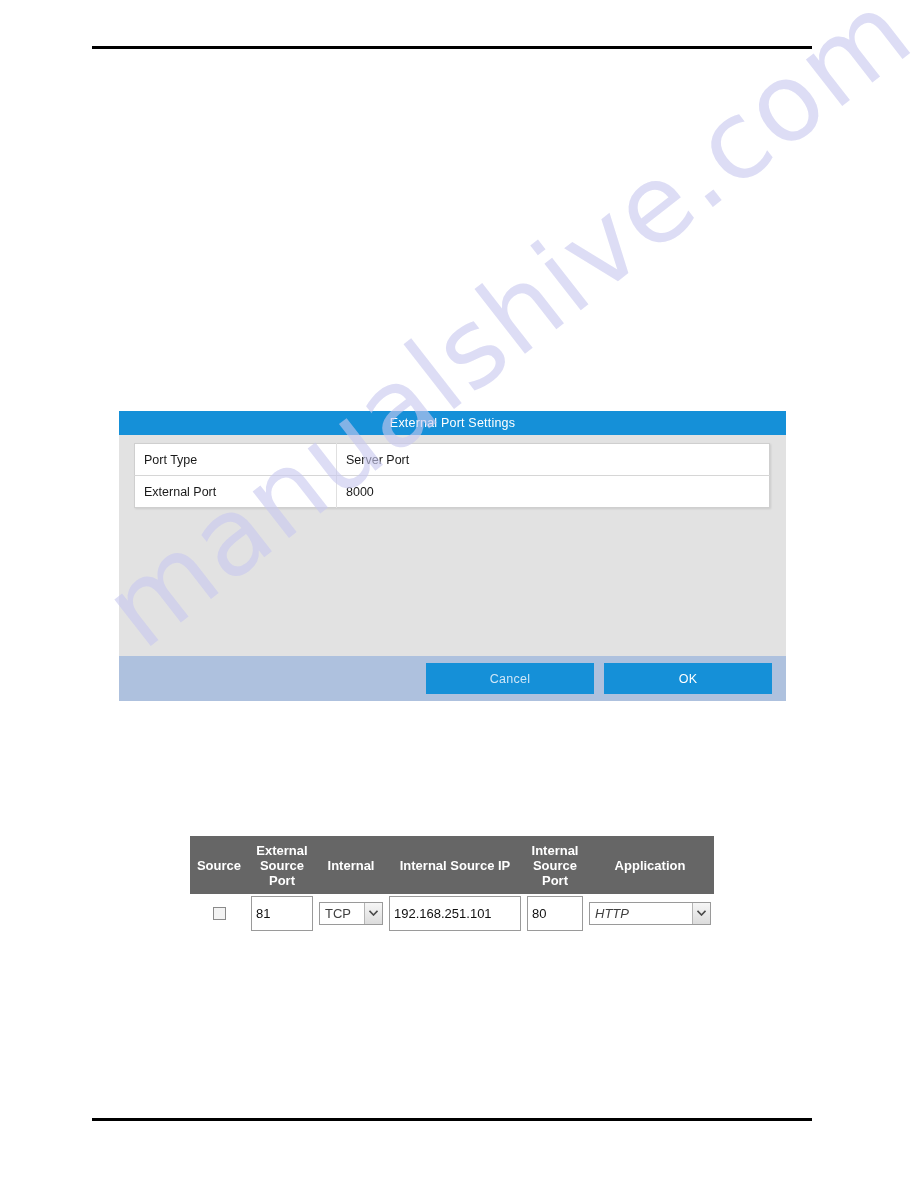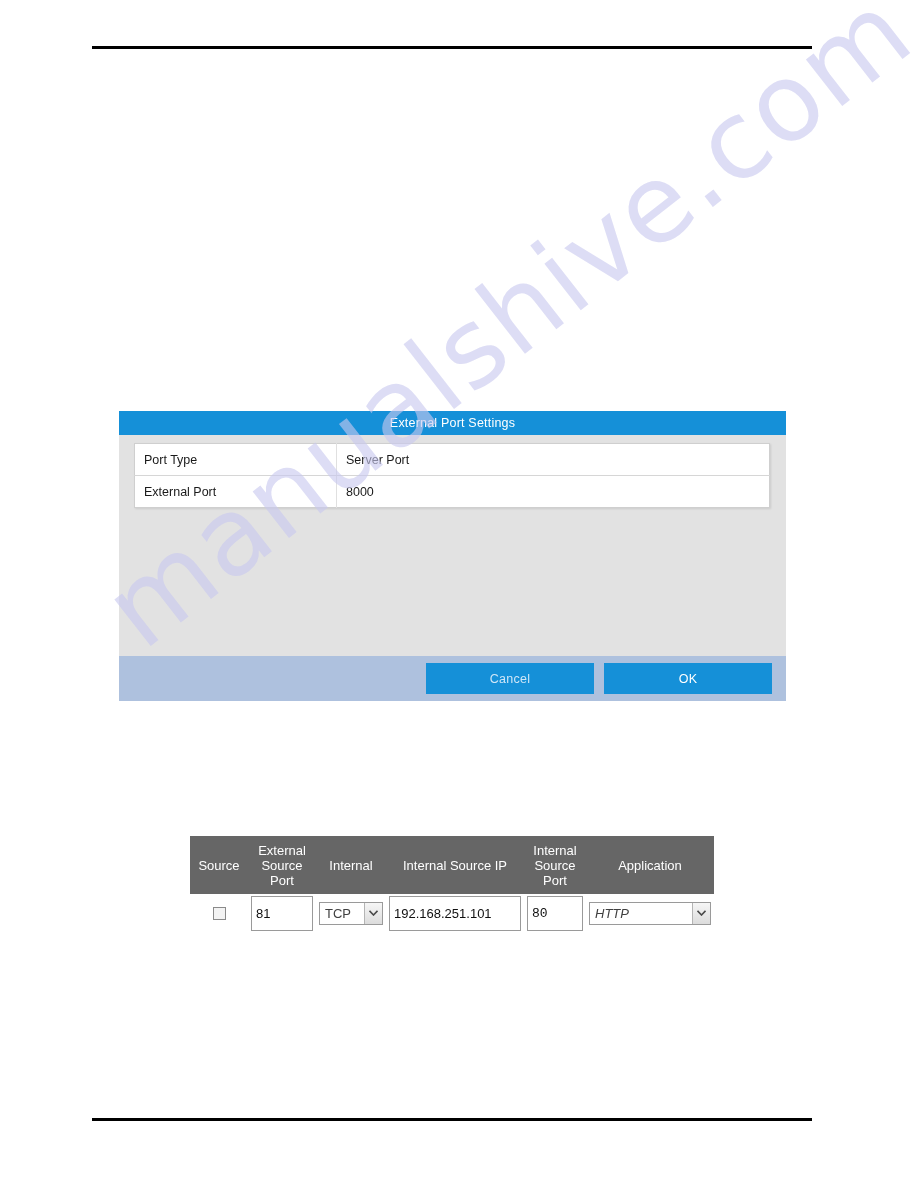--- a/index.html
+++ b/index.html
@@ -132,21 +132,21 @@
     height: 58px;
     width: 524px;
     box-sizing: border-box;
   }
   .fh-cell {
     display: flex;
     align-items: center;
     justify-content: center;
     text-align: center;
     font-size: 13px;
-    font-weight: normal;
+    font-weight: bold;
     line-height: 15px;
     padding: 0 3px;
     box-sizing: border-box;
   }
   .c-delete   { width: 58px; }
   .c-extport  { width: 68px; }
   .c-protocol { width: 70px; }
   .c-ip       { width: 138px; }
   .c-intport  { width: 62px; }
   .c-app      { width: 128px; }
@@ -207,21 +207,21 @@
     background: linear-gradient(180deg,#f6f6f6 0%,#dcdcdc 100%);
     border-left: 1px solid #b4b4b4;
     display: flex;
     align-items: center;
     justify-content: center;
     flex: 0 0 auto;
   }
   .sel-arrow svg { display: block; }
   .w-extport { width: 62px; }
   .w-ip      { width: 134px; }
-  .w-intport { width: 58px; font-family: Liberation Mono, monospace; }
+  .w-intport { width: 58px; }
   .w-protocol{ width: 64px; }
   .w-app     { width: 132px; font-style: italic; }
 </style>
 </head>
 <body>
 
 <div class="page-rule" id="header-rule"></div>
 <div class="page-rule" id="footer-rule"></div>
 
 <div class="watermark">manualshive.com</div>

